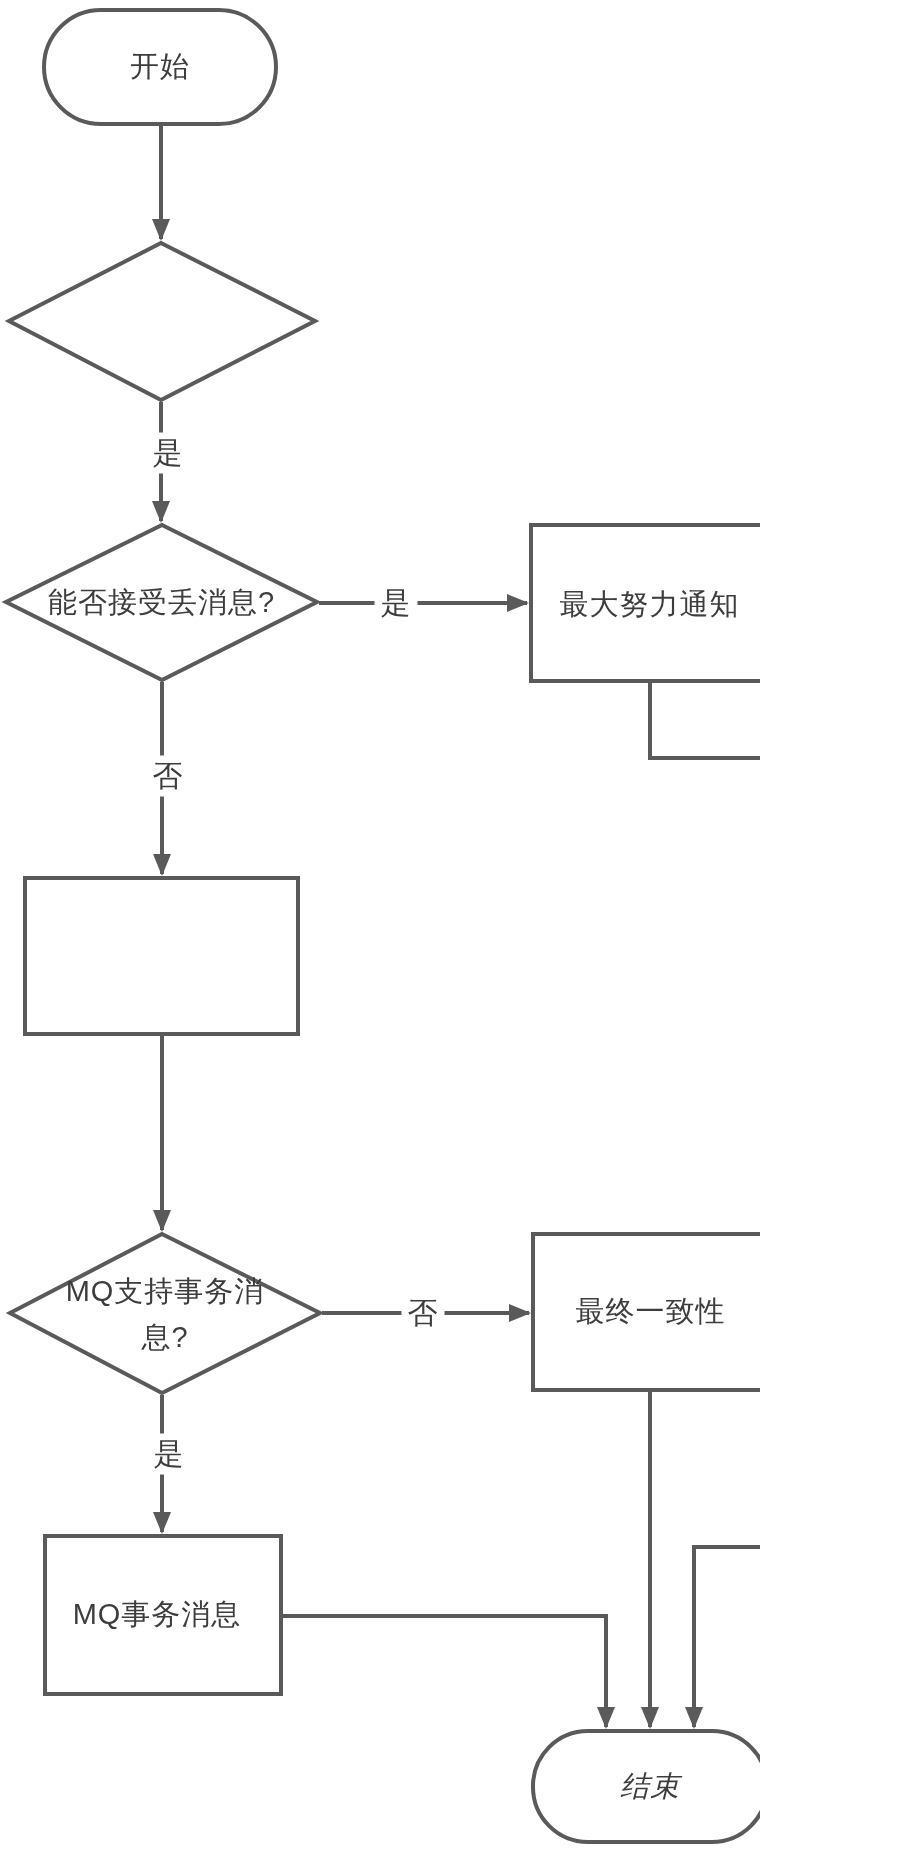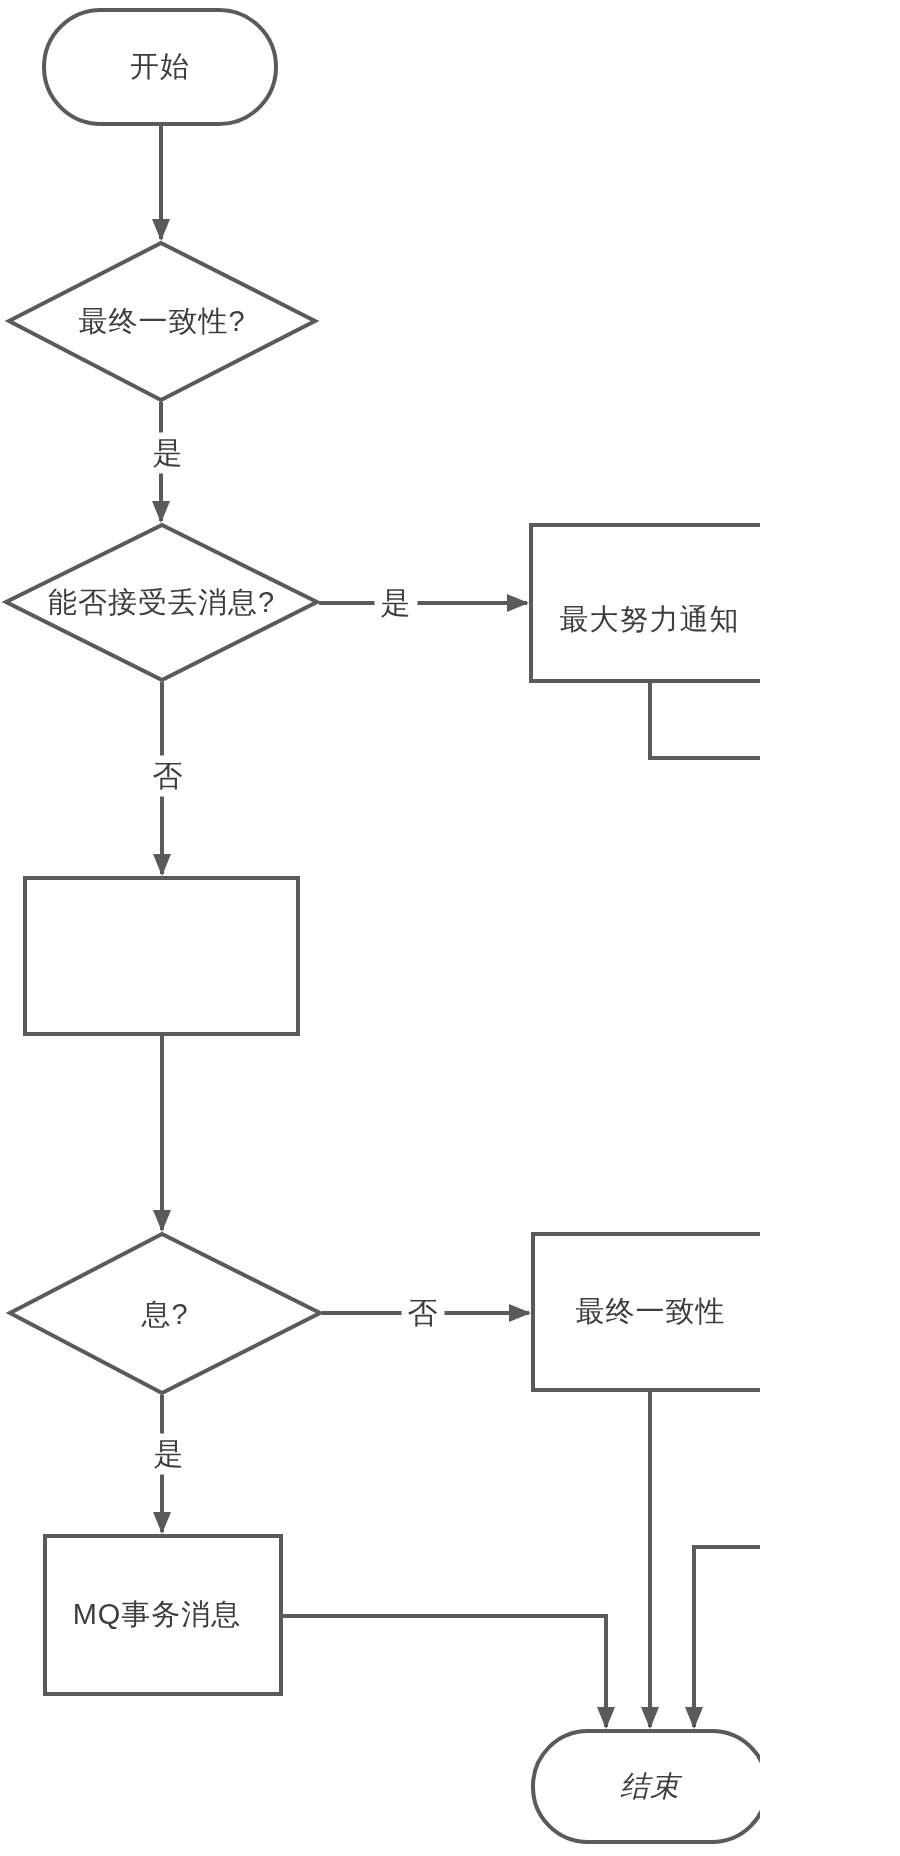--- a/index.html
+++ b/index.html
@@ -65,28 +65,28 @@
     <polygon class="node-shape" points="162,1234 320,1313 162,1393 10,1313"></polygon>
     <rect class="node-shape" x="533" y="1234" width="235" height="156"></rect>
     <rect class="node-shape" x="45" y="1536" width="236" height="158"></rect>
     <rect class="node-shape" x="533" y="1731" width="234" height="111" rx="55" ry="55"></rect>
 
     <circle cx="859" cy="327" r="4" fill="#4a4a4a"></circle>
   </svg>
 
   <div class="label" style="left:44px; top:10px; width:232px; height:114px;">开始</div>
 
-  <div class="label" style="left:9px; top:243px; width:306px; height:157px;">最终一致性?</div>
 
   <div class="label" style="left:6px; top:525px; width:311px; height:155px;">能否接受丢消息?</div>
 
-  <div class="label" style="left:531px; top:542px; width:237px; height:156px;text-align:center;">最大努力通知</div>
+  <div class="label" style="left:531px; top:527px; width:237px; height:156px;text-align:center;">最大努力通知</div>
 
 
   <div class="label multiline" style="left:10px; top:1234px; width:310px; height:159px;">
+    <span>MQ支持事务消</span>
     <span>息?</span>
   </div>
 
   <div class="label" style="left:533px; top:1234px; width:235px; height:156px;">最终一致性</div>
 
   <div class="label" style="left:39px; top:1536px; width:236px; height:158px;">MQ事务消息</div>
 
   <div class="label" style="left:533px; top:1731px; width:234px; height:111px;font-style:italic;">结束</div>
 
   <div class="label edge-label" style="left:168px; top:453px;">是</div>

